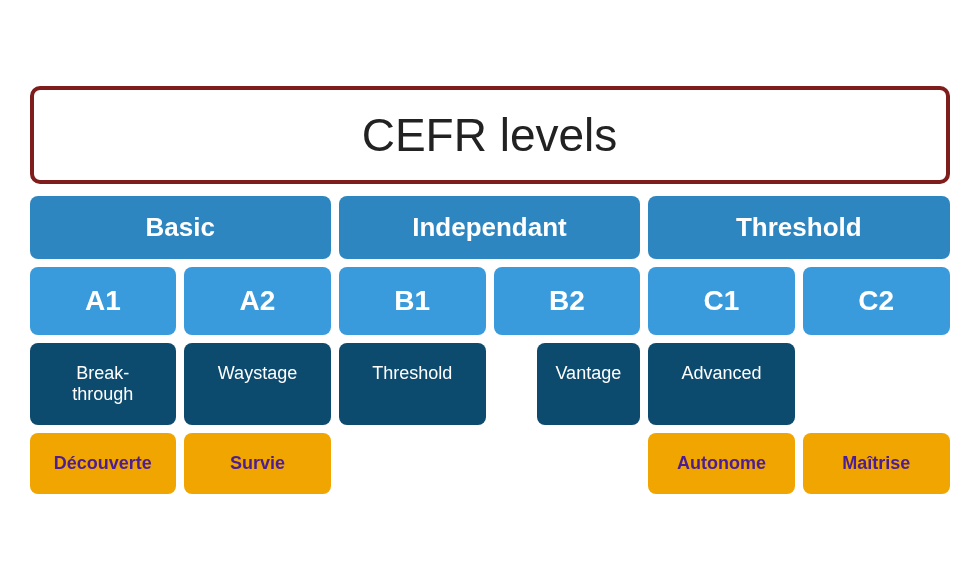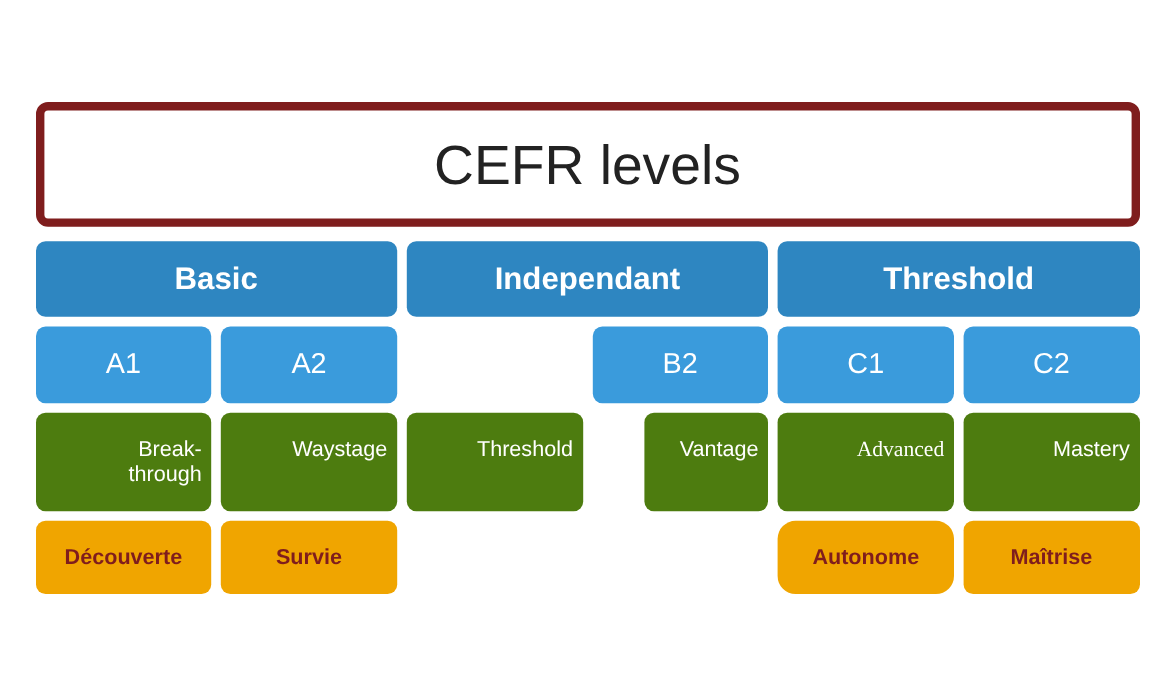--- a/index.html
+++ b/index.html
@@ -10,21 +10,21 @@
       display: flex;
       align-items: center;
       justify-content: center;
       font-family: 'Segoe UI', Arial, sans-serif;
     }
     .container {
       width: 940px;
       padding: 10px;
     }
     .title-box {
-      border: 7px solid #7f1d1d;
+      border: 4px solid #7f1d1d;
       border-radius: 10px;
       text-align: center;
       padding: 18px 20px;
       margin-bottom: 12px;
     }
     .title-text {
       font-size: 46px;
       font-weight: 400;
       color: #222;
     }
@@ -46,44 +46,44 @@
     }
     .cat-basic { grid-column: 1 / span 2; }
     .cat-independant { grid-column: 3 / span 2; }
     .cat-proficient { grid-column: 5 / span 2; }
 
     
     .level-code {
       border-radius: 8px;
       background: #3a9bdc;
       color: #fff;
-      font-size: 24px;
-      font-weight: 400;
+      font-size: 28px;
+      font-weight: 700;
       text-align: center;
       padding: 18px 24px;
       grid-row: 2;
     }
 
     
     .level-name {
       border-radius: 8px;
-      background: #4d7c0f;
+      background: #0c4a6e;
       color: #fff;
       font-size: 18px;
       font-weight: 500;
-      text-align: right;
+      text-align: center;
       padding: 20px 8px;
       grid-row: 3;
     }
 
     
     .level-french {
       border-radius: 8px;
       background: #f0a500;
-      color: #7f1d1d;
+      color: #4c1d95;
       font-size: 18px;
       font-weight: 600;
       text-align: center;
       padding: 20px 8px;
       grid-row: 4;
     }
   </style>
 </head>
 <body>
 
@@ -102,53 +102,53 @@
     <div class="cat-header cat-proficient">
       <span>Threshold</span>
     </div>
 
     <div class="level-code" style="grid-column:1;">
       <span>A1</span>
     </div>
     <div class="level-code" style="grid-column:2;">
       <span>A2</span>
     </div>
+    <div class="level-code" style="grid-column:3;">
+      <span>B1</span>
+    </div>
     <div class="level-code" style="grid-column:4;">
       <span>B2</span>
     </div>
     <div class="level-code" style="grid-column:5;">
       <span>C1</span>
     </div>
     <div class="level-code" style="grid-column:6;">
       <span>C2</span>
     </div>
 
     <div class="level-name" style="grid-column:1;">Break-<br>through</div>
     <div class="level-name" style="grid-column:2;">
       <span>Waystage</span>
     </div>
     <div class="level-name" style="grid-column:3;">
       <span>Threshold</span>
     </div>
     <div class="level-name" style="grid-column:4;margin-left:43px;">
       <span>Vantage</span>
     </div>
-    <div class="level-name" style="grid-column:5;font-family:Liberation Serif, serif;">
+    <div class="level-name" style="grid-column:5;">
       <span>Advanced</span>
-    </div>
-    <div class="level-name" style="grid-column:6;">
-      <span>Mastery</span>
     </div>
 
     <div class="level-french" style="grid-column:1;">
       <span>Découverte</span>
     </div>
     <div class="level-french" style="grid-column:2;">
       <span>Survie</span>
     </div>
-    <div class="level-french" style="grid-column:5;border-radius:15px;">
+    <div class="level-french" style="grid-column:5;">
       <span>Autonome</span>
     </div>
     <div class="level-french" style="grid-column:6;">
       <span>Maîtrise</span>
     </div>
   </div>
 </div>
 
 </body></html>

